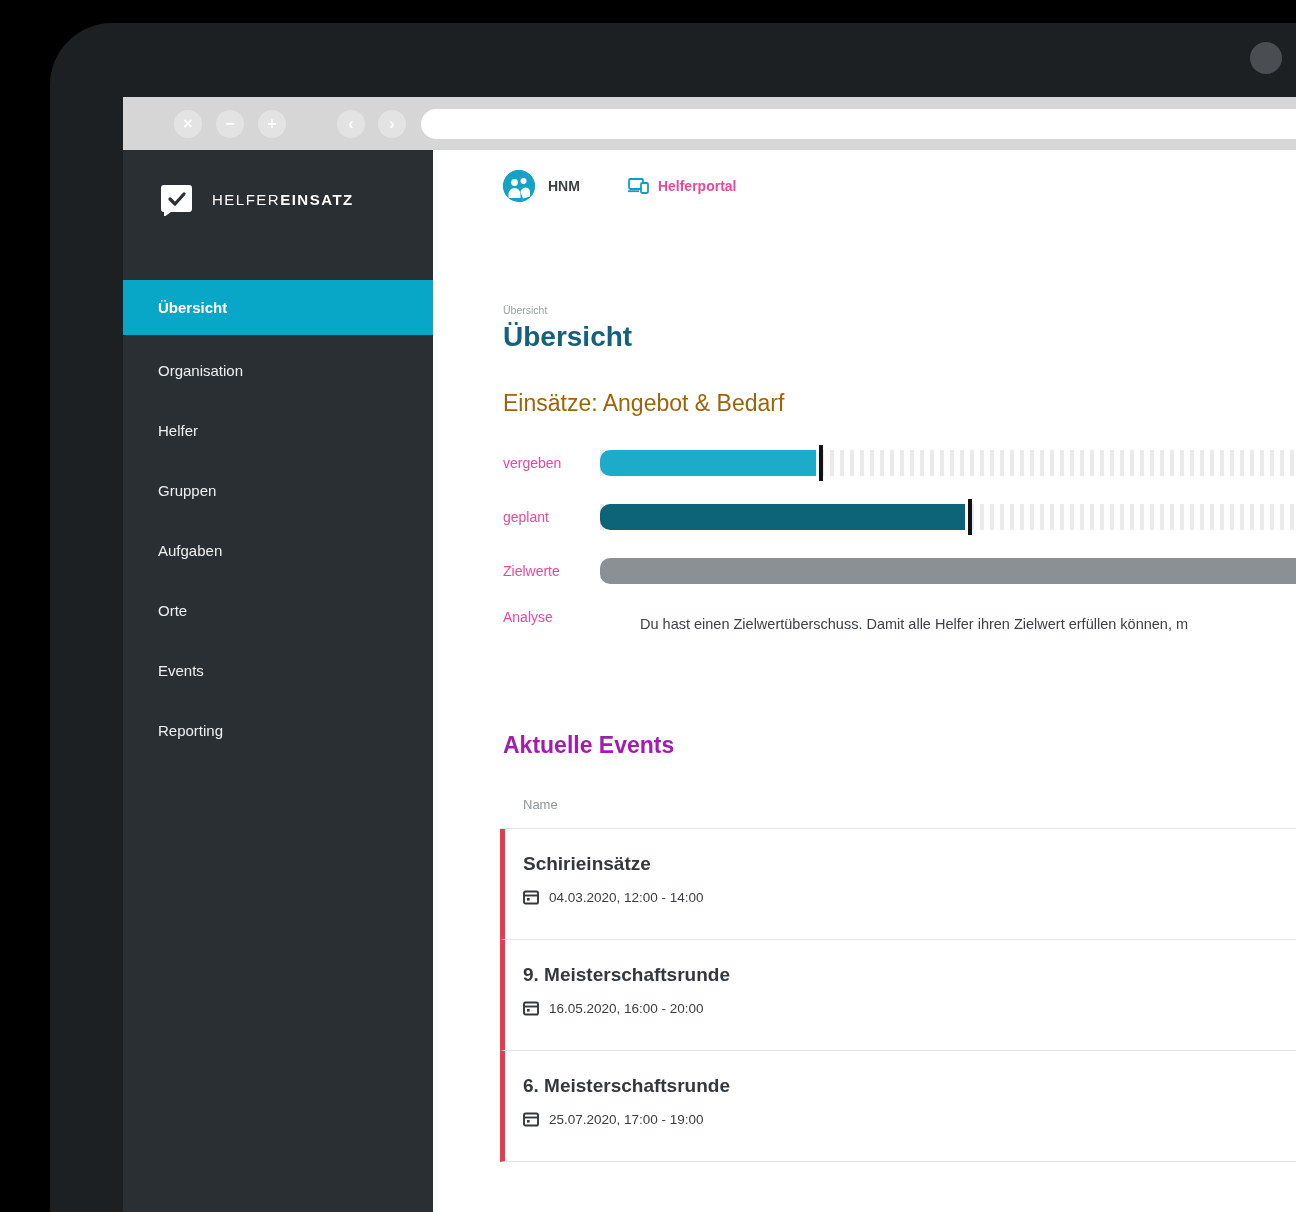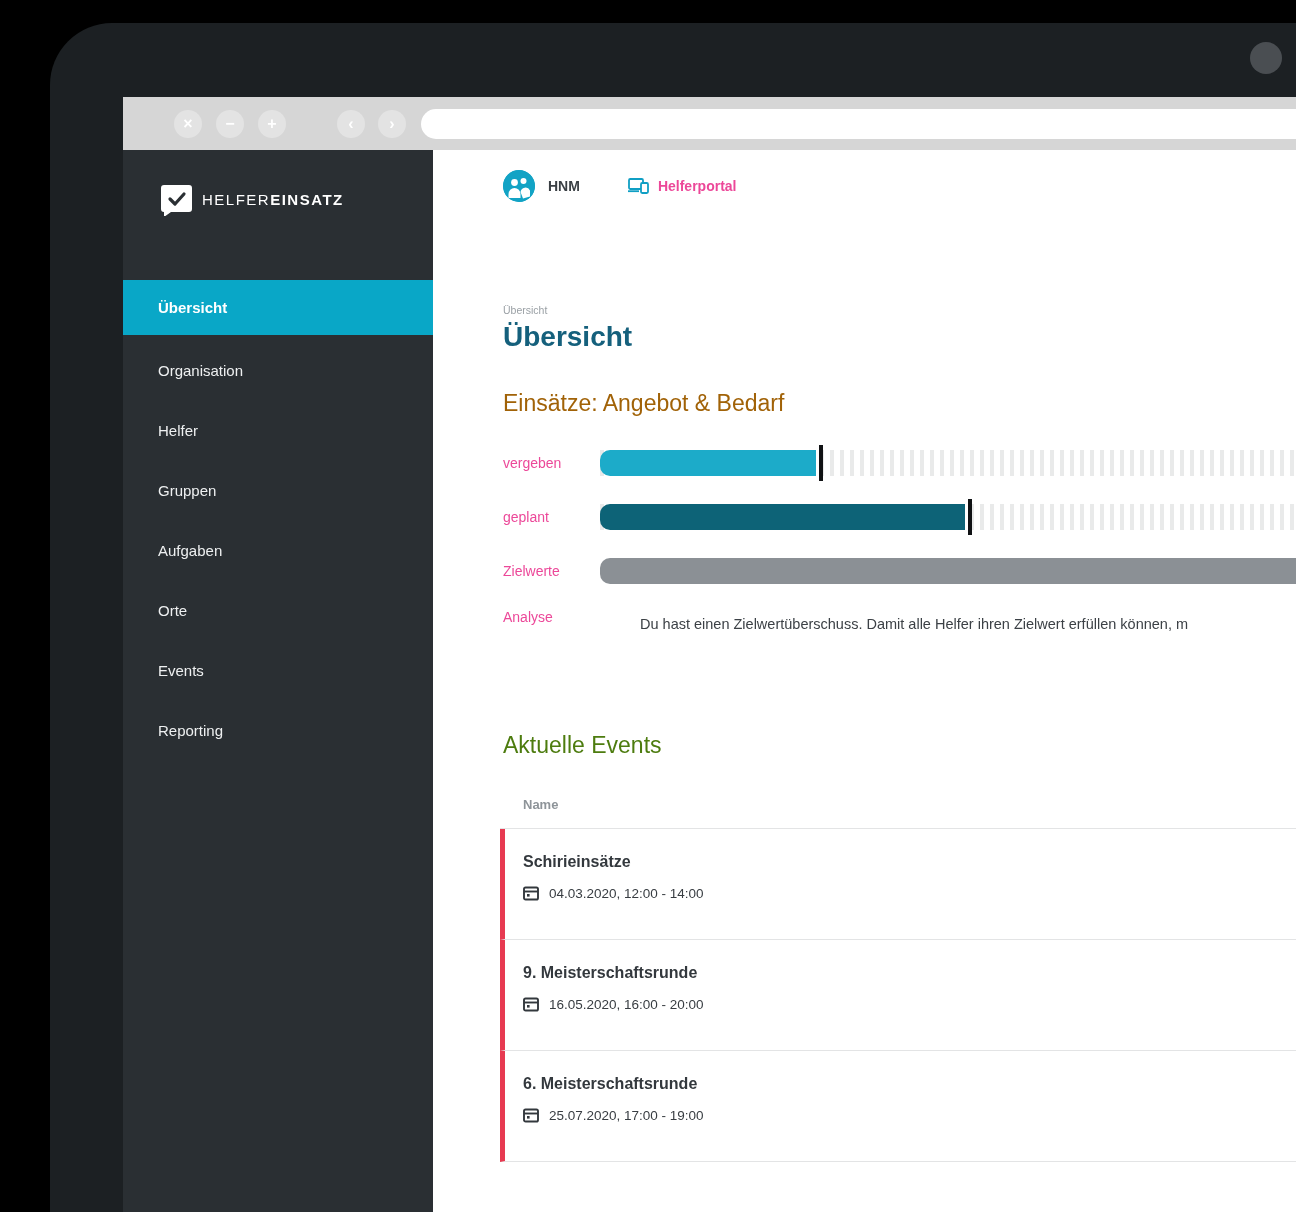--- a/index.html
+++ b/index.html
@@ -22,21 +22,21 @@
   .btn-minimize, .btn-maximize { margin-left:14px; }
   .btn-back { margin-left:51px; }
   .btn-forward { margin-left:13px; }
   .url-bar { flex:1; height:30px; margin-left:15px; background:#fff;
              border-radius:15px 0 0 15px; border:none; outline:none;
              font-size:13px; padding:0 14px; color:#444; }
 
   .window-body { flex:1; display:flex; min-height:0; }
 
   .sidebar { width:310px; flex:0 0 310px; background:#2a2f33; color:#f0f1f2; }
-  .logo-row { display:flex; align-items:center; gap:9px; padding:32px 11px 0 37px; height:66px; }
+  .logo-row { display:flex; align-items:center; gap:19px; padding:32px 11px 0 37px; height:66px; }
   .logo-mark { width:33px; height:33px; flex:0 0 33px; }
   .logo-text { font-size:15px; letter-spacing:1.5px; color:#fff; white-space:nowrap; }
   .logo-text .bold { font-weight:700; }
   .menu { margin-top:64px; }
   .menu-item { height:60px; display:flex; align-items:center; padding-left:35px;
                font-size:15px; color:#eef0f1; cursor:pointer; }
   .menu-item.active { height:55px; margin-bottom:5px; background:#09a7c7;
                       color:#fff; font-weight:700; }
 
   .main { flex:1; background:#fff; min-width:0; padding-left:70px; overflow:hidden; }
@@ -61,28 +61,28 @@
               border-radius:10px 0 0 10px; }
   .bar-marker { position:absolute; top:-5px; width:4px; height:36px; background:#101214;
                 margin-left:3px; }
   .track-solid { background:#fff; }
 
   .analyse-row { display:flex; margin-top:-3px; }
   .analyse-text { flex:1; min-width:0; overflow:hidden; font-size:14.5px; line-height:31px;
                   color:#3c4146; }
   .analyse-text div { white-space:nowrap;margin-left:40px; }
 
-  .events-heading { margin-top:92px; font-size:23px; font-weight:400; color:#4d7c0f; }
+  .events-heading { margin-top:92px; font-size:23px; font-weight:700; color:#a21caf; }
 
   .events-table { margin-top:24px; margin-left:-3px; }
   .events-thead { font-size:13px; color:#8e9499; padding:14px 0 16px 23px;
-                  border-bottom:1px solid #e3e4e5;font-weight:bold; }
+                  border-bottom:1px solid #e3e4e5; }
   .event-row { height:111px; border-left:5px solid #e73a51; border-bottom:1px solid #e3e4e5;
                padding:24px 0 0 18px; cursor:pointer; }
-  .event-name { font-size:16px; font-weight:700; color:#33383d; }
+  .event-name { font-size:19px; font-weight:700; color:#33383d; }
   .event-date { margin-top:14px; display:flex; align-items:center; gap:10px;
                 font-size:13.5px; color:#383d42; }
   .cal-icon { flex:0 0 16px; }
 </style>
 </head>
 <body>
 
 <div class="device-frame">
   <div class="camera-dot"></div>
 

